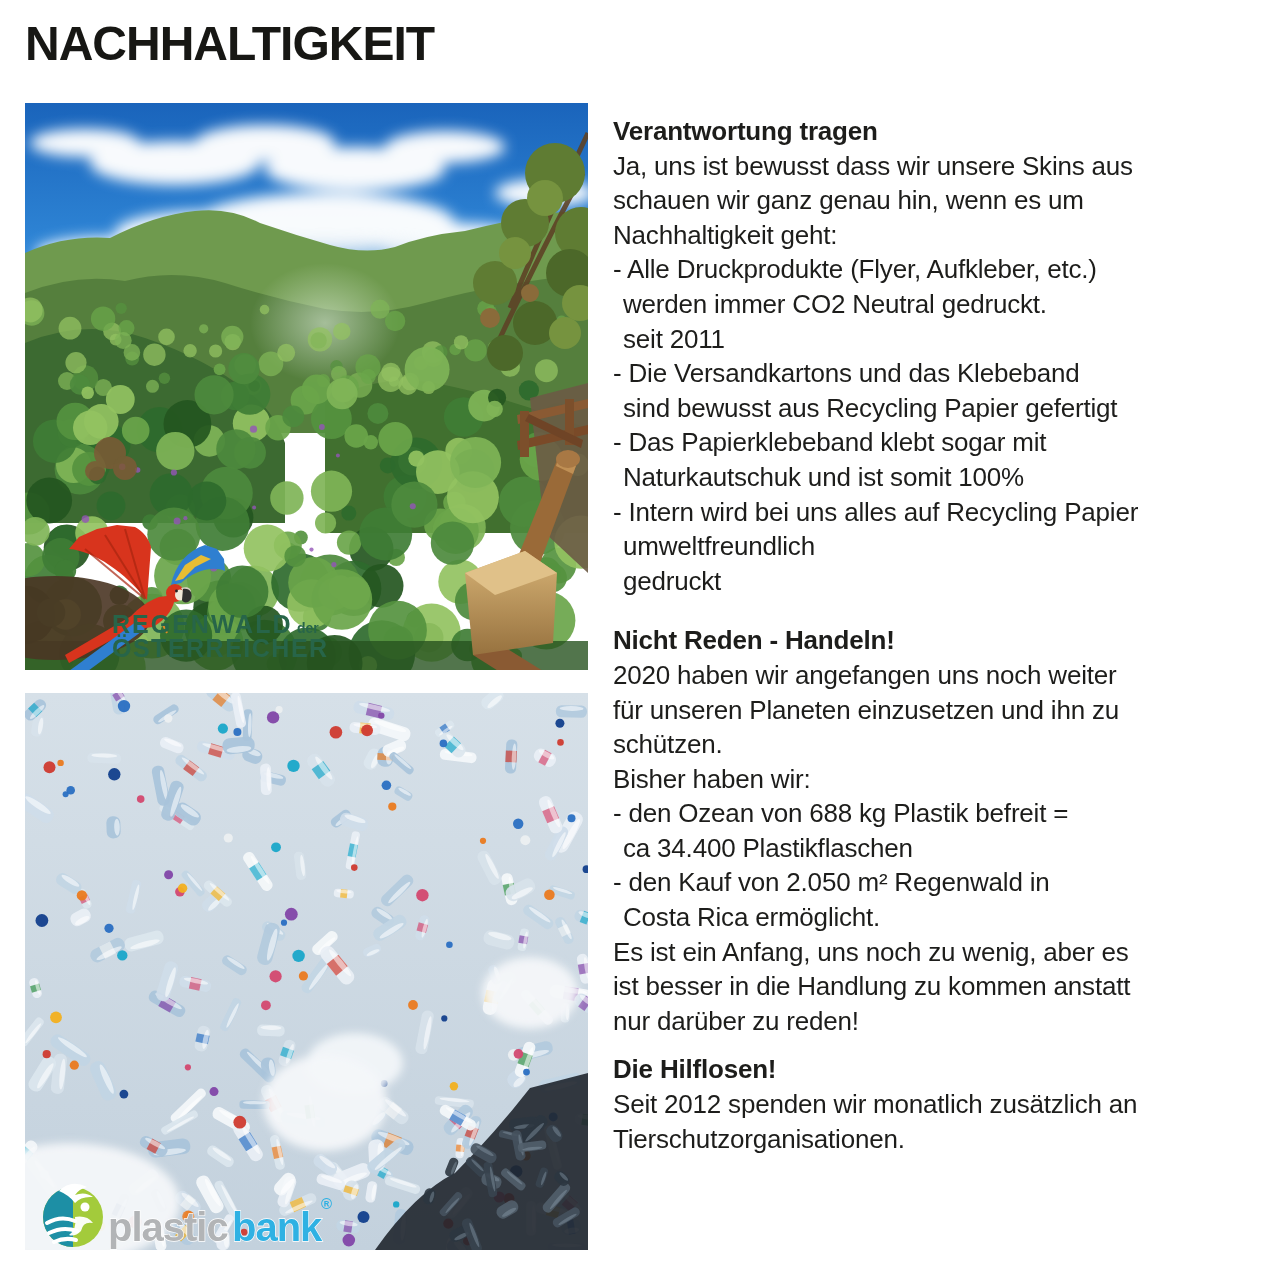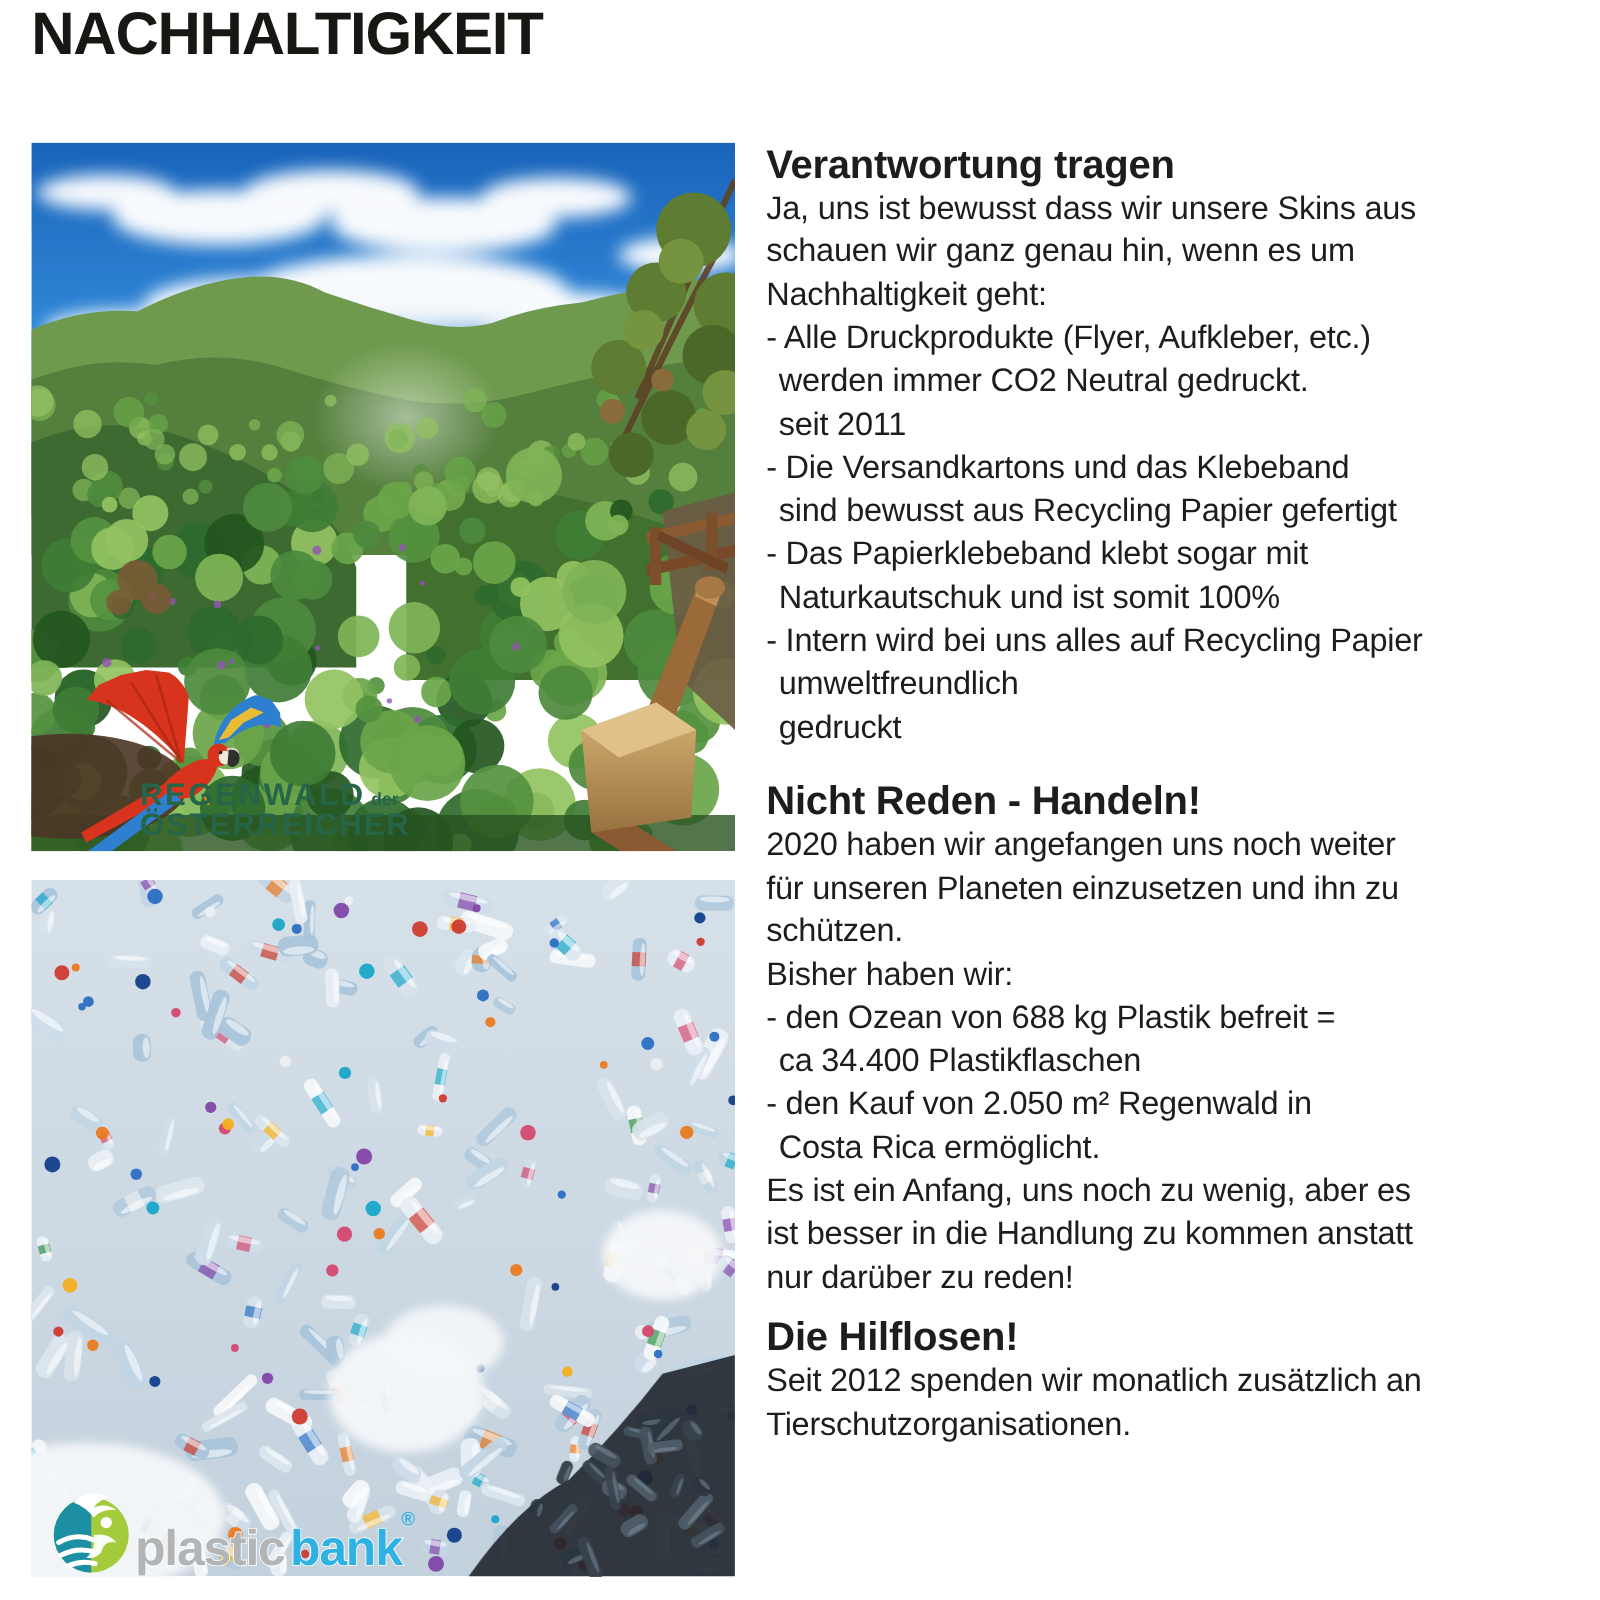--- a/index.html
+++ b/index.html
@@ -1,27 +1,27 @@
 <!DOCTYPE html>
 <html><head>
 <meta charset="utf-8">
 <style>
   html,body{margin:0;padding:0;background:#ffffff;}
   .canvas{position:relative;width:1280px;height:1280px;background:#ffffff;overflow:hidden;
           font-family:"Liberation Sans",sans-serif;color:#1d1d1b;}
-  .title{position:absolute;left:25px;top:0;font-size:48px;font-weight:bold;
+  .title{position:absolute;left:25px;top:16px;font-size:48px;font-weight:bold;
          letter-spacing:-1px;color:#171714;}
-  .img{position:absolute;left:25px;overflow:hidden;margin-top:11px;}
+  .img{position:absolute;left:25px;overflow:hidden;}
   #img1{top:103px;width:563px;height:567px;}
   #img2{top:693px;width:563px;height:557px;}
   .img svg{display:block;}
   svg text{font-family:"Liberation Sans",sans-serif;font-weight:bold;}
   .col{position:absolute;left:613px;top:114px;width:660px;font-size:26px;
        line-height:34.6px;letter-spacing:-0.2px;}
-  .col h2{font-size:32px;line-height:34.6px;font-weight:bold;margin:0;}
+  .col h2{font-size:26px;line-height:34.6px;font-weight:bold;margin:0;}
   .col .line{white-space:nowrap;}
   .col .line.indent{padding-left:10px;}
   .sec{margin:0;}
   .mt25{margin-top:25px;}
   .mt15{}
   .mt14{margin-top:14px;}
 </style>
 </head>
 <body>
 

